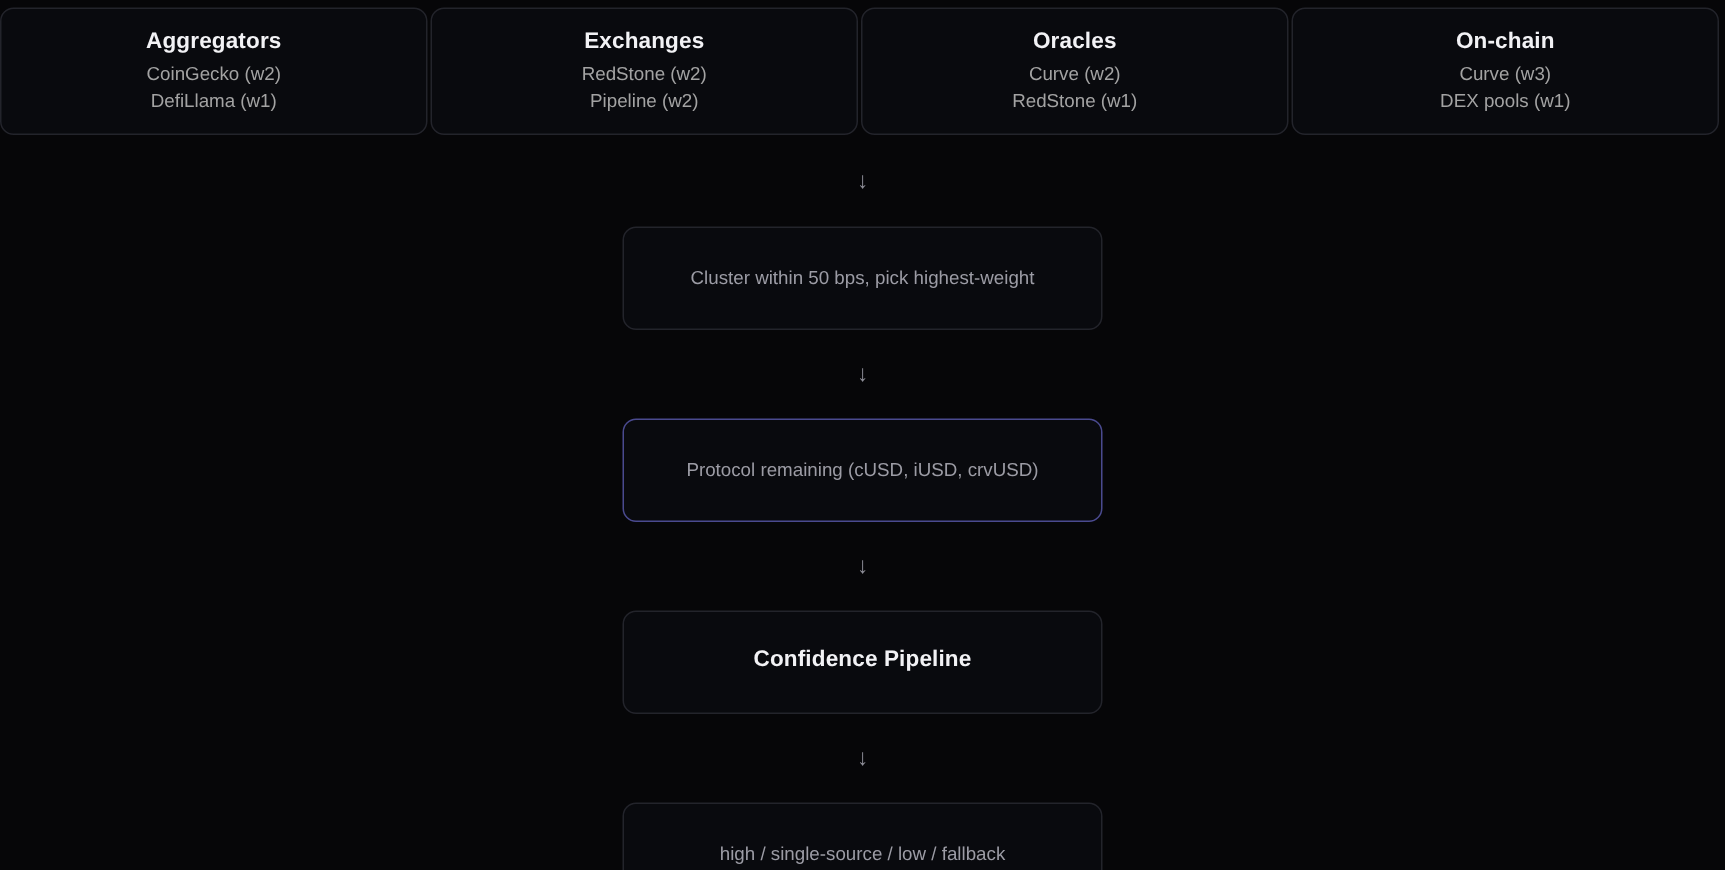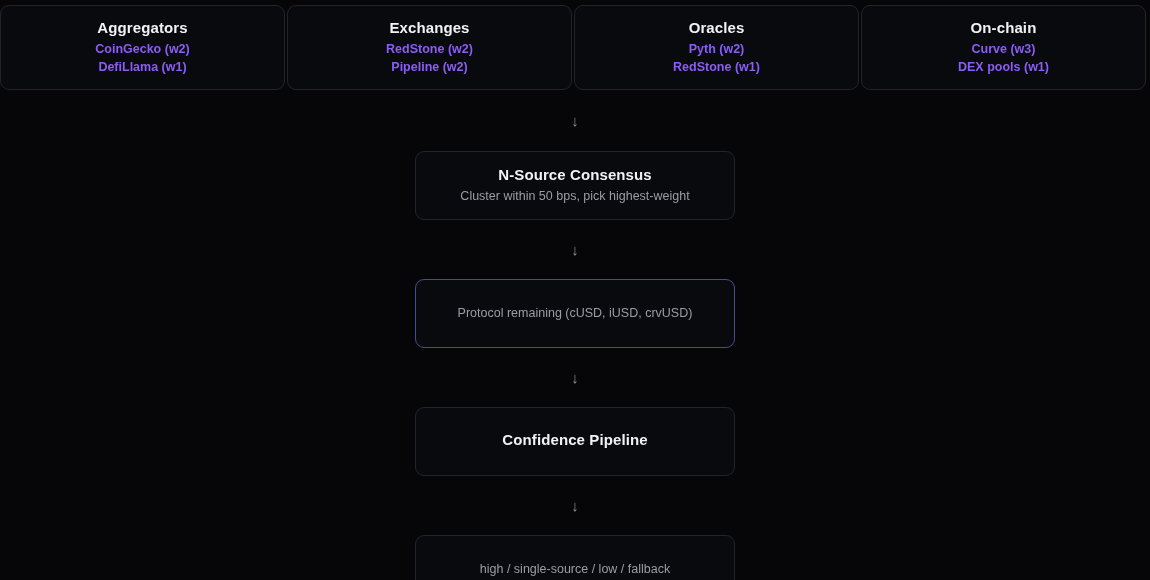--- a/index.html
+++ b/index.html
@@ -52,25 +52,24 @@
     font-weight: bold;
     color: #f2f2f5;
     line-height: 1.35;
     letter-spacing: 0.1px;
     margin-bottom: 3px;
     text-align: center;
   }
 
   .source-line {
     font-size: 12.5px;
-    color: #8b5cf6;
+    color: #a3a3a3;
     line-height: 1.42;
     text-align: center;
     white-space: nowrap;
-    font-weight: bold;
   }
 
   
   .flow {
     display: flex;
     flex-direction: column;
     align-items: center;
     width: 1150px;
   }
 
@@ -140,38 +139,37 @@
     </div>
 
     <div class="source-card">
       <div class="source-title">Exchanges</div>
       <div class="source-line">RedStone (w2)</div>
       <div class="source-line">Pipeline (w2)</div>
     </div>
 
     <div class="source-card">
       <div class="source-title">Oracles</div>
-      <div class="source-line">Pyth (w2)</div>
+      <div class="source-line">Curve (w2)</div>
       <div class="source-line">RedStone (w1)</div>
     </div>
 
     <div class="source-card">
       <div class="source-title">On-chain</div>
       <div class="source-line">Curve (w3)</div>
       <div class="source-line">DEX pools (w1)</div>
     </div>
 
   </div>
 
   <div class="flow">
 
     <div class="arrow arrow-1">↓</div>
 
     <div class="stage">
-      <div class="stage-title">N-Source Consensus</div>
       <div class="stage-sub">Cluster within 50 bps, pick highest-weight</div>
     </div>
 
     <div class="arrow arrow-2">↓</div>
 
     <div class="stage highlight">
       <div class="stage-sub">Protocol remaining (cUSD, iUSD, crvUSD)</div>
     </div>
 
     <div class="arrow arrow-3">↓</div>

